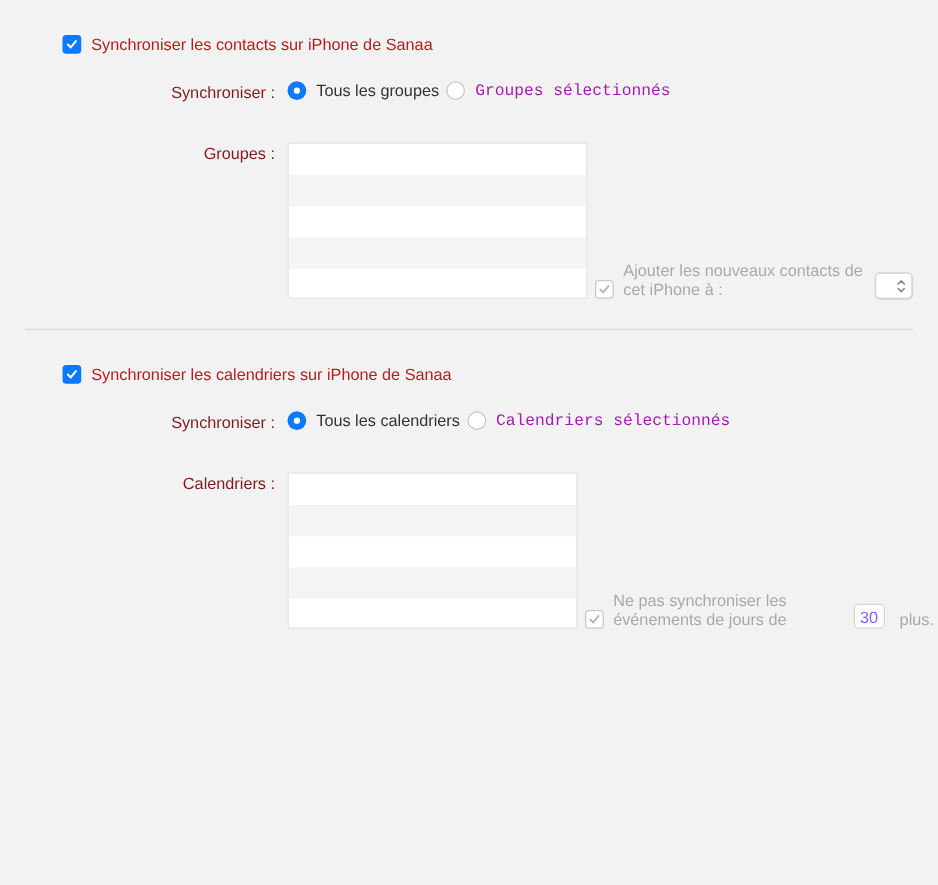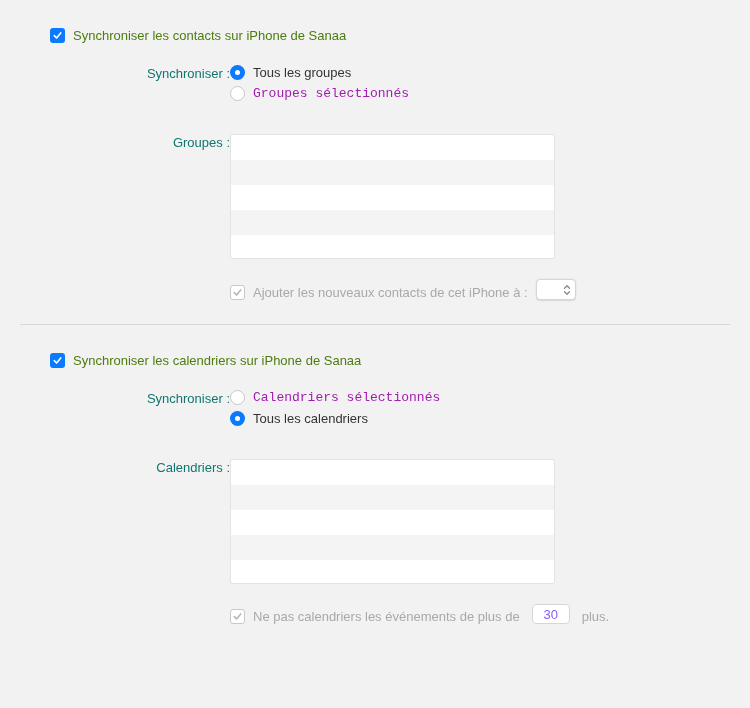--- a/index.html
+++ b/index.html
@@ -56,38 +56,39 @@
     }
     .checkbox.disabled.checked {
       background: #fff;
       border: 1px solid #c8c8c8;
     }
     .checkbox.disabled.checked svg path {
       stroke: #b8b8b8;
     }
     .section-title {
       font-size: 13px;
-      color: #4d7c0f;
+      color: #b91c1c;
     }
     .row {
       display: flex;
       align-items: flex-start;
       margin-bottom: 4px;
     }
     .label-col {
       width: 210px;
       text-align: right;
+      padding-right: 10px;
       padding-top: 1px;
-      color: #0f766e;
+      color: #7f1d1d;
       flex-shrink: 0;
     }
     .value-col {
       flex: 1;
       display: flex;
-      flex-direction: column;
+      flex-direction: row;
       gap: 6px;
     }
     .radio-row {
       display: flex;
       align-items: center;
       gap: 8px;
     }
     .radio {
       width: 15px;
       height: 15px;
@@ -239,47 +240,47 @@
             <path d="M2.5 6.2 L5 8.7 L9.5 3.2" stroke="#fff" stroke-width="1.8" fill="none" stroke-linecap="round" stroke-linejoin="round"></path>
           </svg>
       </span>
       <span class="section-title">Synchroniser les calendriers sur iPhone de Sanaa</span>
     </div>
 
     <div class="row">
       <div class="label-col">Synchroniser :</div>
       <div class="value-col">
         <div class="radio-row">
+          <span class="radio selected"></span>
+          <span class="radio-label">Tous les calendriers</span>
+        </div>
+        <div class="radio-row">
           <span class="radio"></span>
           <span class="radio-label disabled">Calendriers sélectionnés</span>
-        </div>
-        <div class="radio-row">
-          <span class="radio selected"></span>
-          <span class="radio-label">Tous les calendriers</span>
         </div>
       </div>
     </div>
 
     <div class="row groups-row">
       <div class="label-col">Calendriers :</div>
       <div class="value-col">
         <div class="list-box">
           <div class="stripe"></div>
           <div class="stripe"></div>
           <div class="stripe"></div>
           <div class="stripe"></div>
           <div class="stripe"></div>
         </div>
         <div class="subrow">
           <span class="checkbox disabled checked">
             <svg viewBox="0 0 12 12">
                 <path d="M2.5 6.2 L5 8.7 L9.5 3.2" stroke="#b8b8b8" stroke-width="1.8" fill="none" stroke-linecap="round" stroke-linejoin="round"></path>
               </svg>
           </span>
-          <span class="subrow-text">Ne pas calendriers les événements de plus de</span>
+          <span class="subrow-text">Ne pas synchroniser les événements de jours de</span>
           <span class="number-field">30</span>
           <span class="subrow-text">plus.</span>
         </div>
       </div>
     </div>
   </div>
 
 </div>
 
 </body></html>

